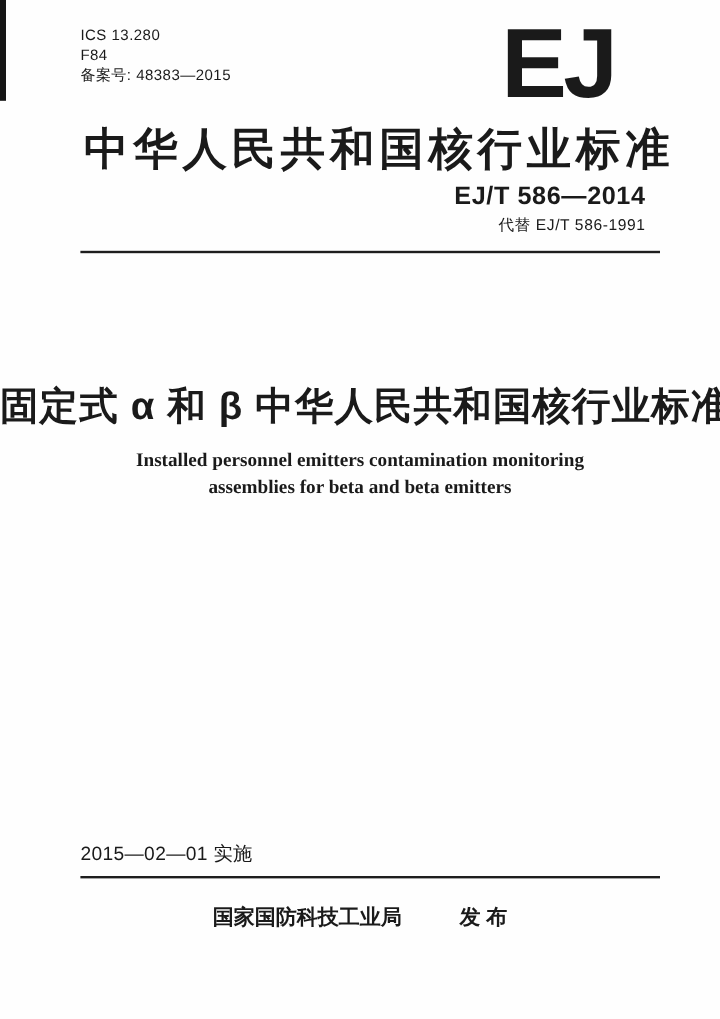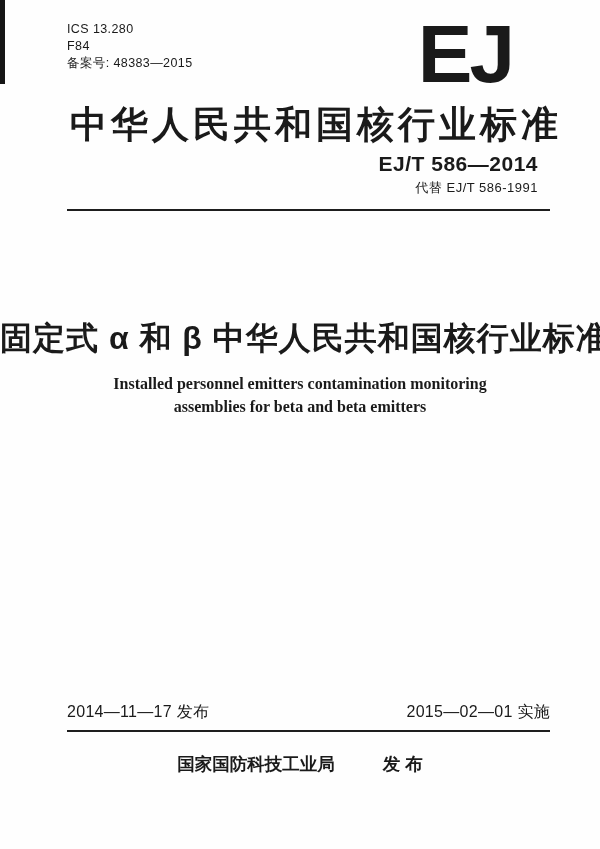--- a/index.html
+++ b/index.html
@@ -148,21 +148,20 @@
   <div class="rule rule-top"></div>
 
   <div class="main-title-zh">固定式 α 和 β 中华人民共和国核行业标准</div>
 
   <div class="main-title-en">
     <div>Installed personnel emitters contamination monitoring</div>
     <div>assemblies for beta and beta emitters</div>
   </div>
 
   <div class="dates-row">
-    <span>2014—11—17 发布</span>
     <span>2015—02—01 实施</span>
   </div>
 
   <div class="rule rule-bottom"></div>
 
   <div class="publisher-row">
     <span>国家国防科技工业局</span>
     <span>发 布</span>
   </div>
 

